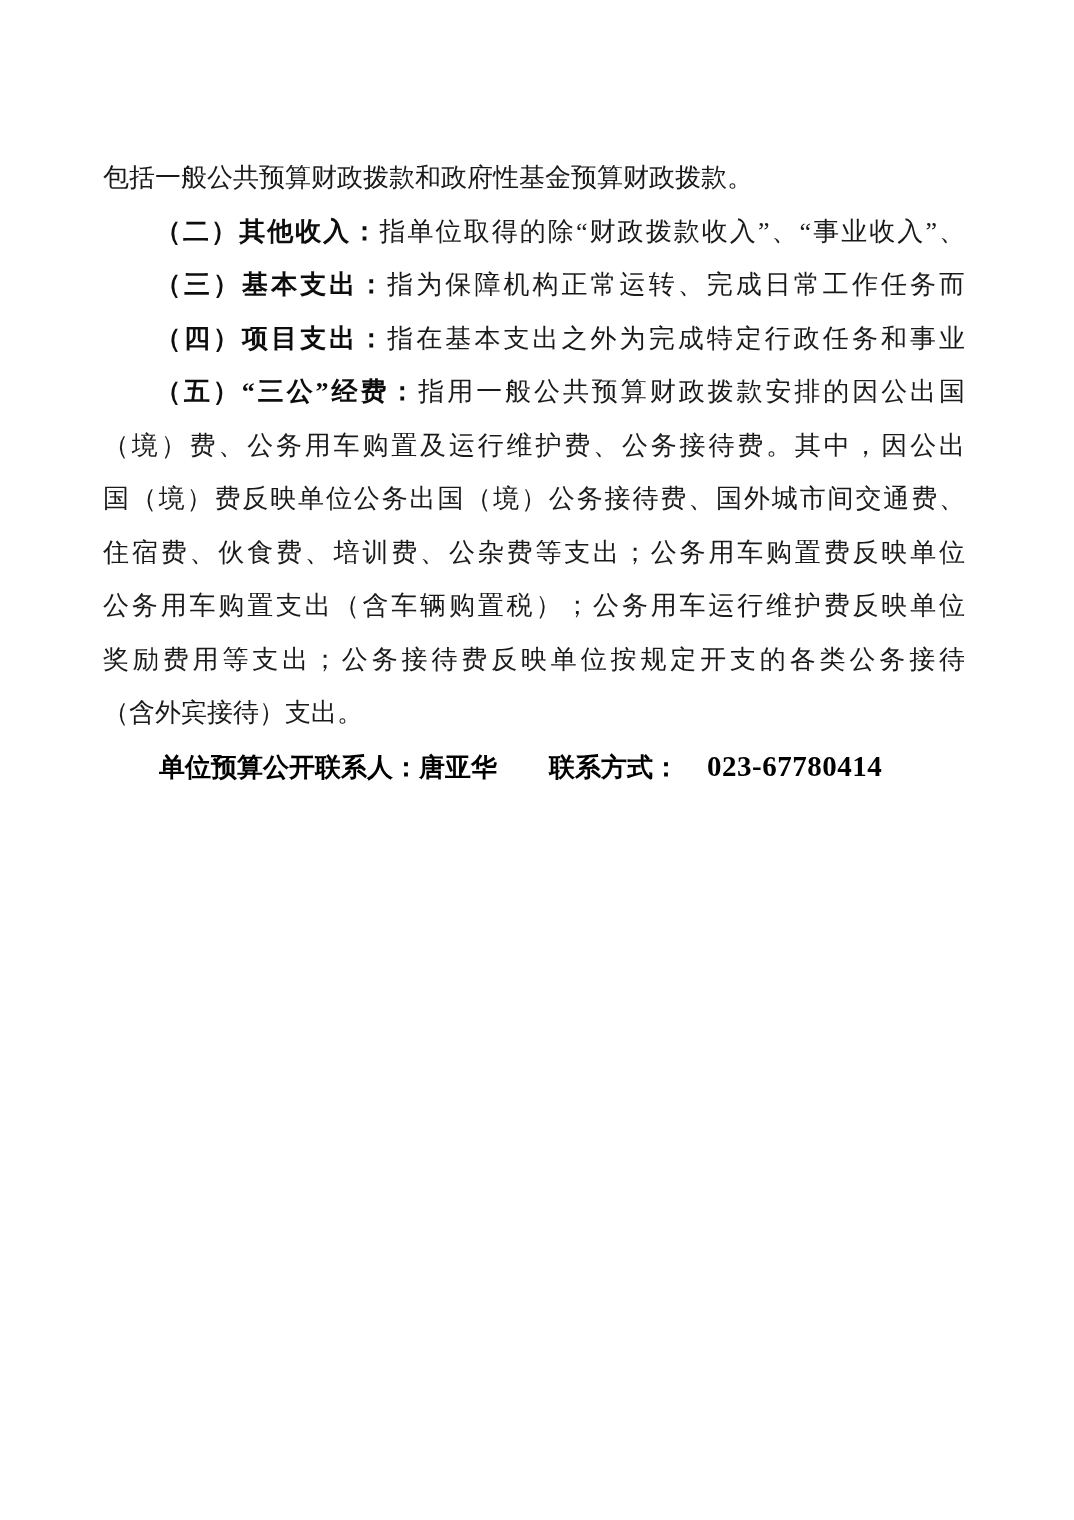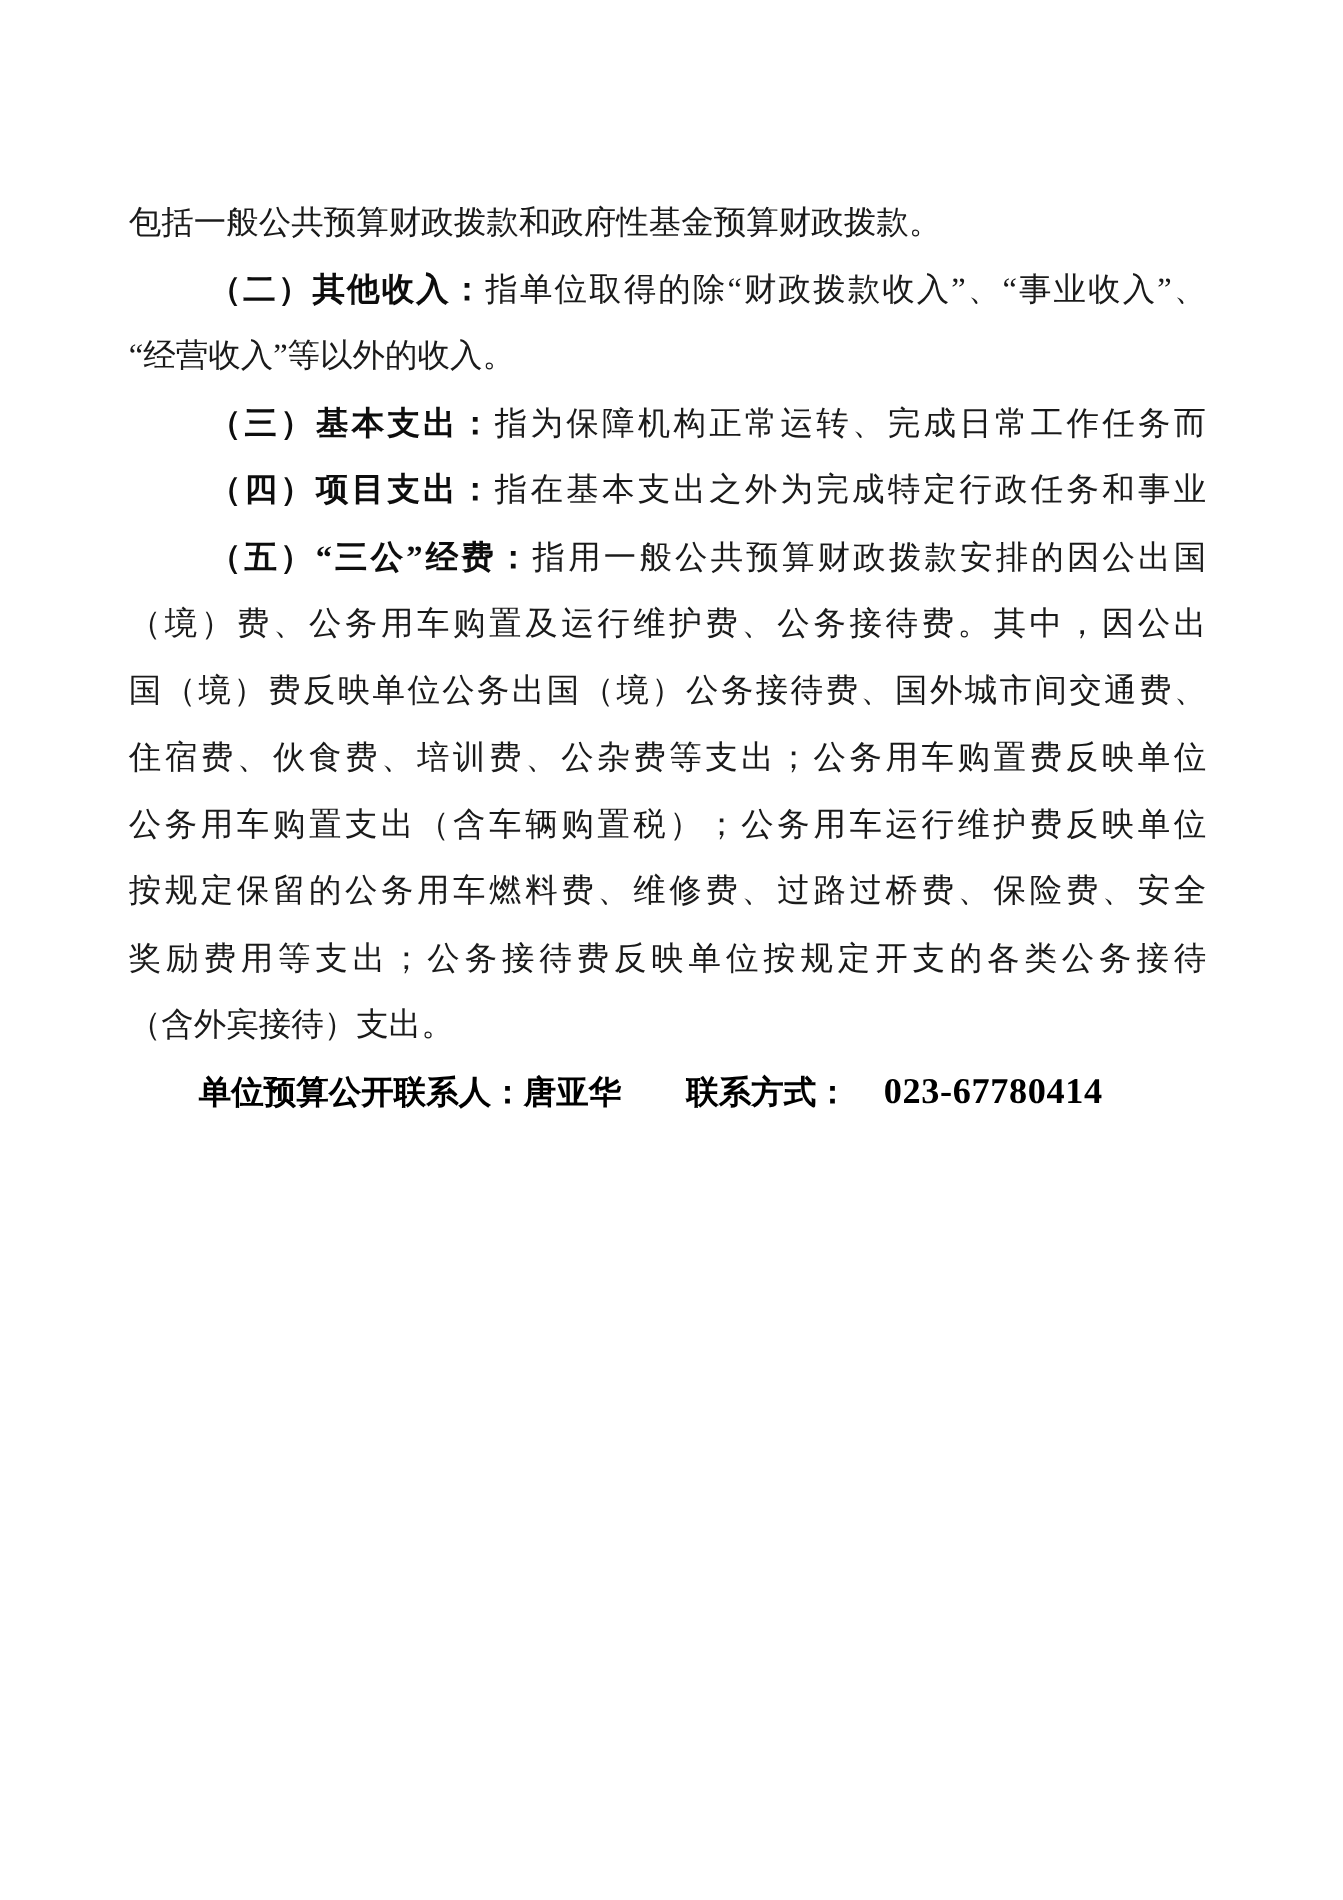--- a/index.html
+++ b/index.html
@@ -38,21 +38,20 @@
     text-align: justify;
     text-align-last: justify;
   }
   
   .ind {
     padding-left: 52px;
   }
   .b {
     font-weight: bold;
     color: #0d0d0d;
-    margin-left: 12px;
   }
   .contact-line {
     padding-left: 56px;
     font-weight: bold;
     color: #000000;
     white-space: pre-wrap;
   }
   .gap-mid {
     margin-left: 52px;
   }
@@ -66,39 +65,37 @@
 </head>
 <body>
 
 <div class="page">
   <div class="content">
 
     <div class="line"><span>包括一般公共预算财政拨款和政府性基金预算财政拨款。</span></div>
 
     <div class="line j ind"><span class="b">（二）其他收入：</span><span>指单位取得的除“财政拨款收入”、“事业收入”、</span></div>
 
-    <div class="line"><span>“经营收入”等以外的收入。</span></div>
 
     <div class="line j ind"><span class="b">（三）基本支出：</span><span>指为保障机构正常运转、完成日常工作任务而</span></div>
 
 
     <div class="line j ind"><span class="b">（四）项目支出：</span><span>指在基本支出之外为完成特定行政任务和事业</span></div>
 
 
     <div class="line j ind"><span class="b">（五）“三公”经费：</span><span>指用一般公共预算财政拨款安排的因公出国</span></div>
 
     <div class="line j"><span>（境）费、公务用车购置及运行维护费、公务接待费。其中，因公出</span></div>
 
     <div class="line j"><span>国（境）费反映单位公务出国（境）公务接待费、国外城市间交通费、</span></div>
 
     <div class="line j"><span>住宿费、伙食费、培训费、公杂费等支出；公务用车购置费反映单位</span></div>
 
     <div class="line j"><span>公务用车购置支出（含车辆购置税）；公务用车运行维护费反映单位</span></div>
 
-    <div class="line j"><span>按规定保留的公务用车燃料费、维修费、过路过桥费、保险费、安全</span></div>
 
     <div class="line j"><span>奖励费用等支出；公务接待费反映单位按规定开支的各类公务接待</span></div>
 
     <div class="line"><span>（含外宾接待）支出。</span></div>
 
     <div class="line contact-line"><span>单位预算公开联系人：</span><span>唐亚华</span><span class="gap-mid">联系方式：</span><span class="phone">023-67780414</span></div>
 
   </div>
 </div>
 

